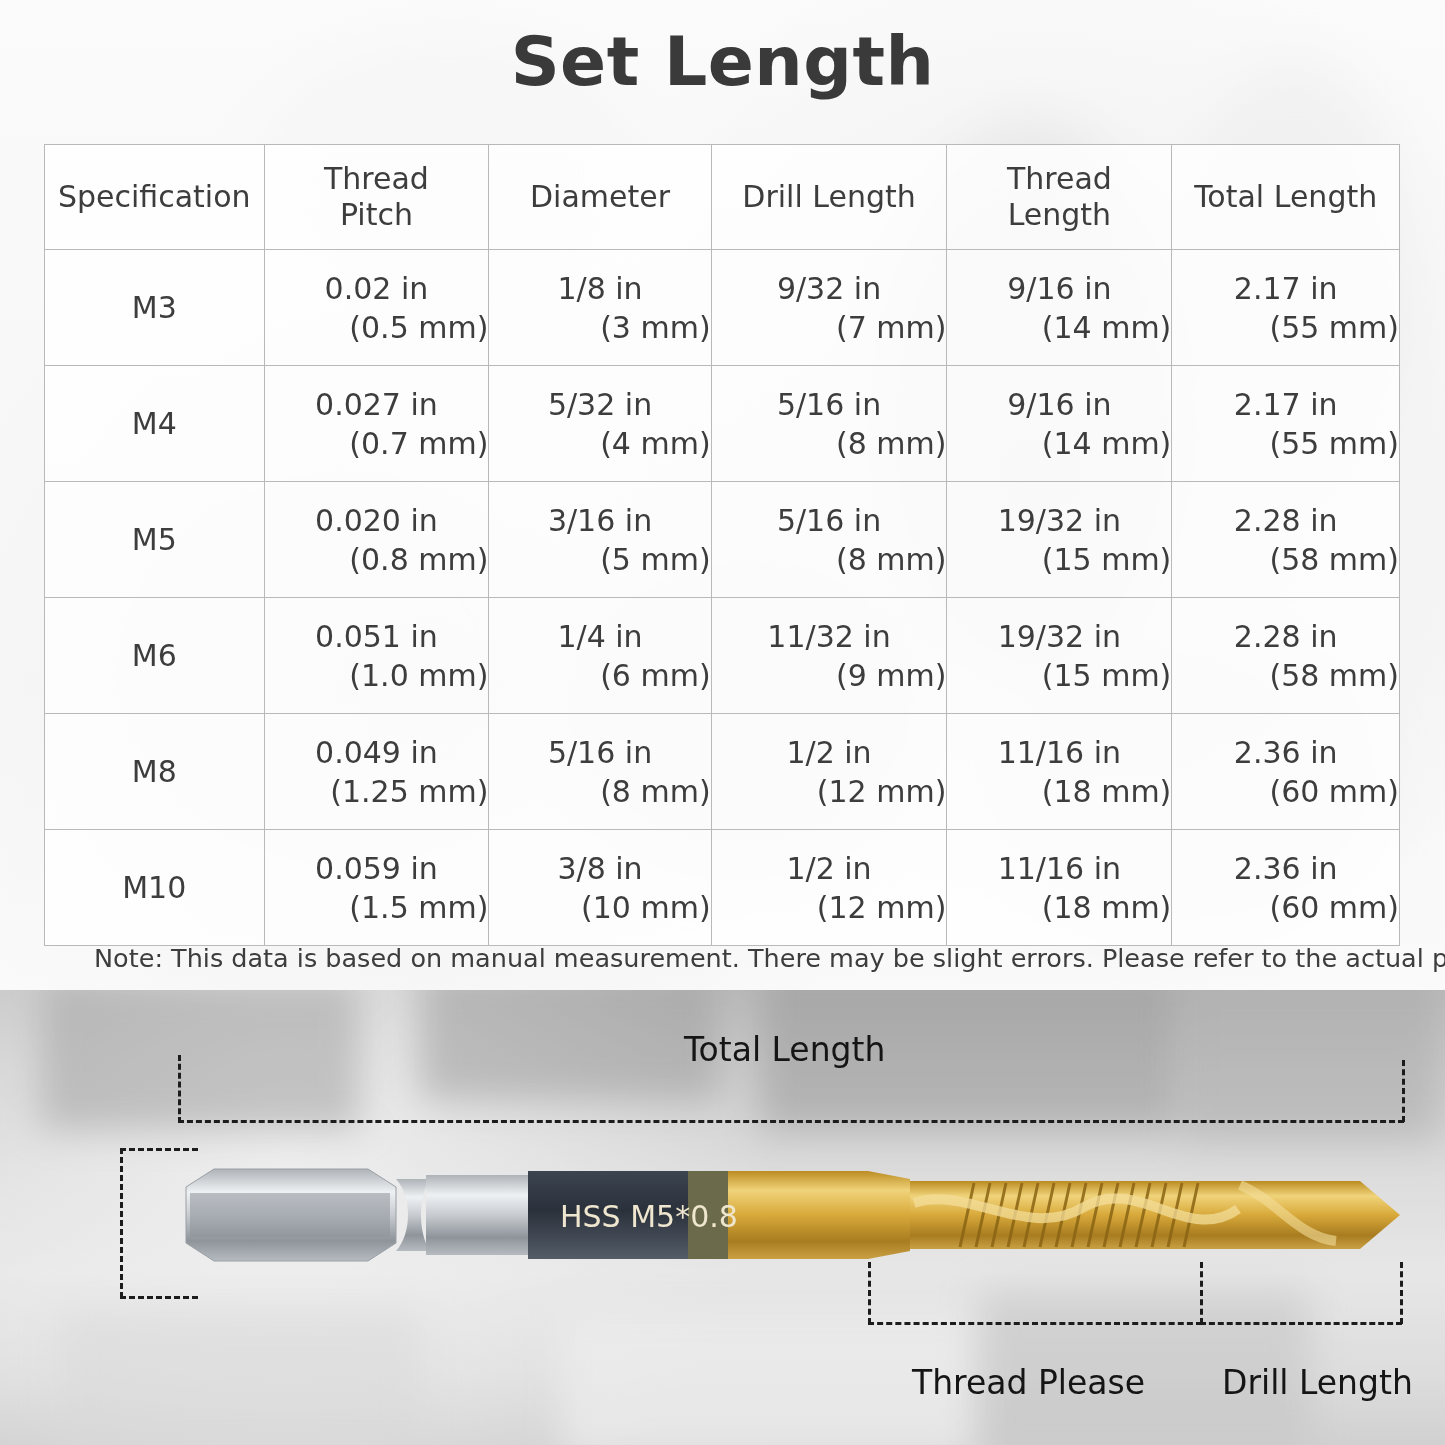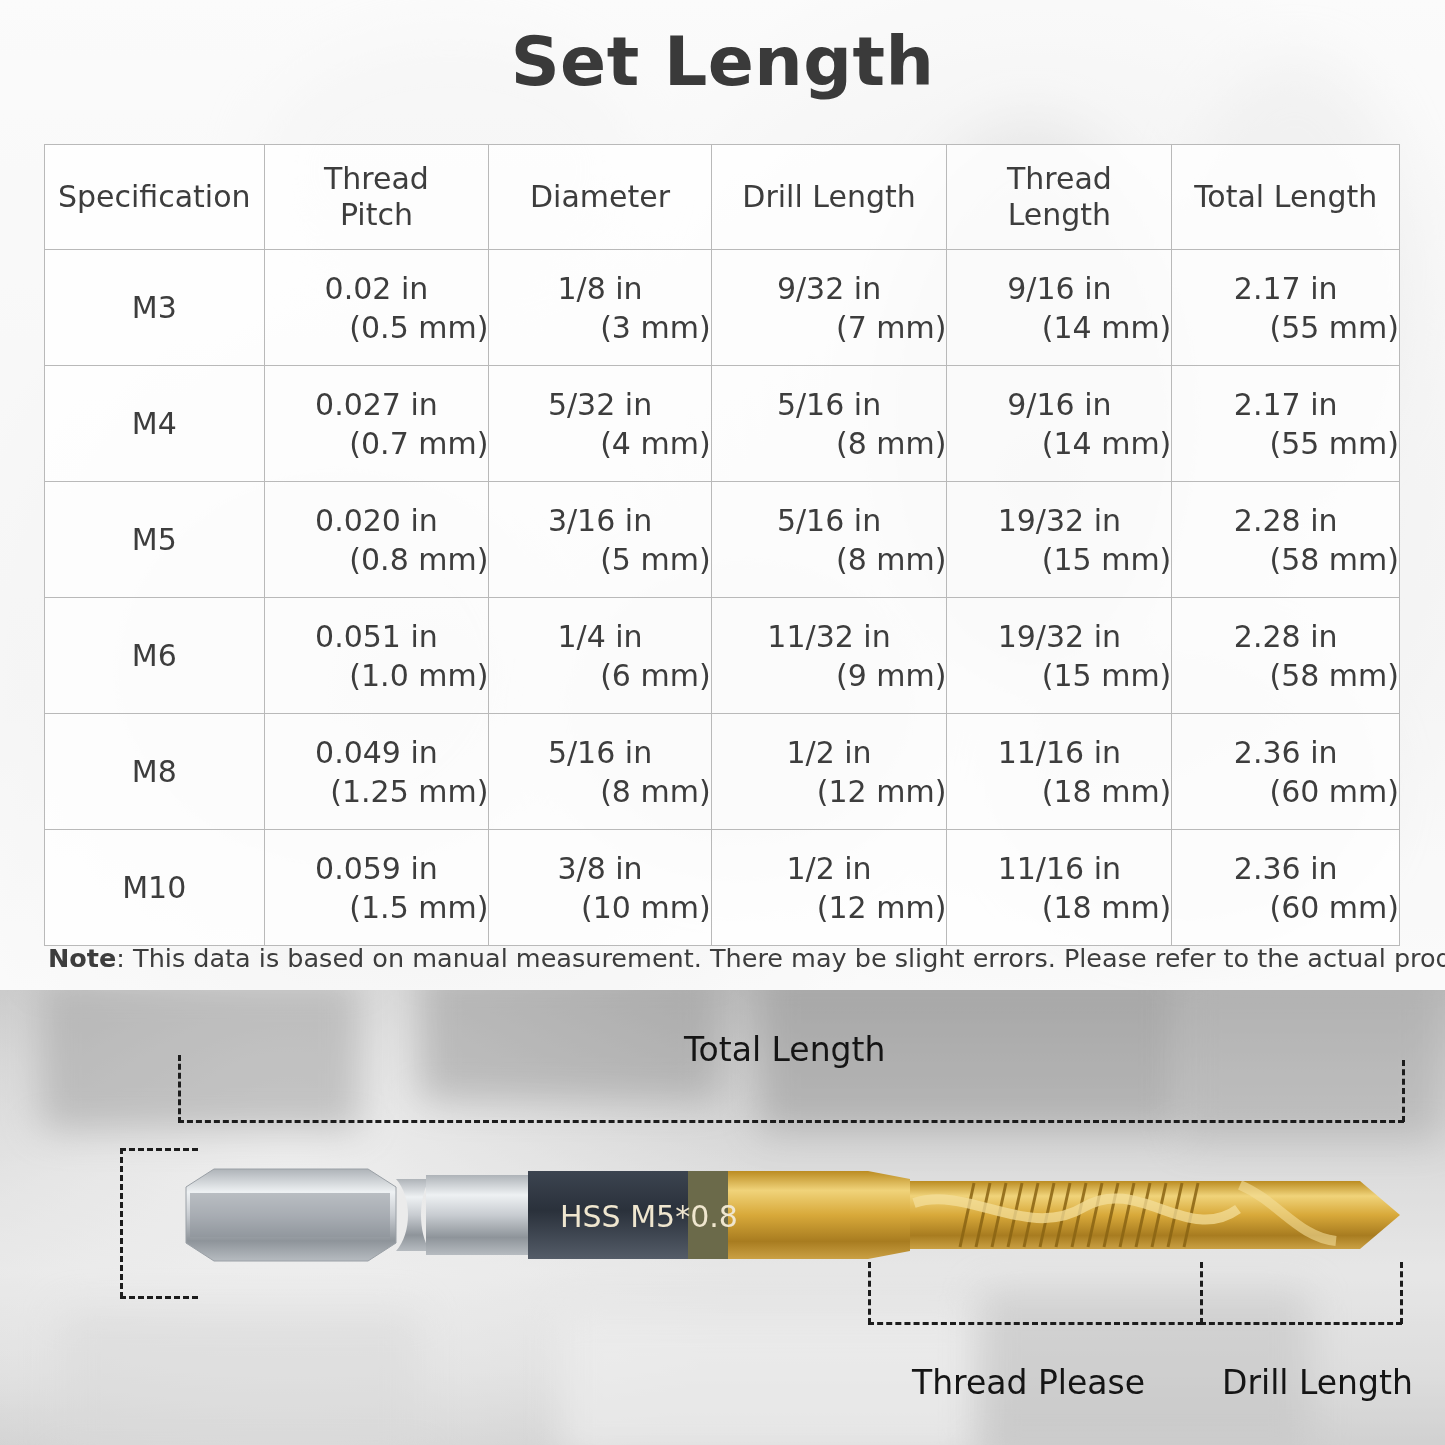--- a/index.html
+++ b/index.html
@@ -116,21 +116,21 @@
 
   .note {
     position: absolute;
     left: 48px;
     top: 943px;
     width: 1360px;
     font-size: 25.5px;
     color: #3d3d3d;
     white-space: nowrap;
   }
-  .note b { font-weight: bold; }
+  .note b { font-weight: normal; margin-left: 46px; }
 
   
   .photo {
     position: absolute;
     left: 0;
     top: 990px;
     width: 1445px;
     height: 455px;
     overflow: hidden;
     background:

